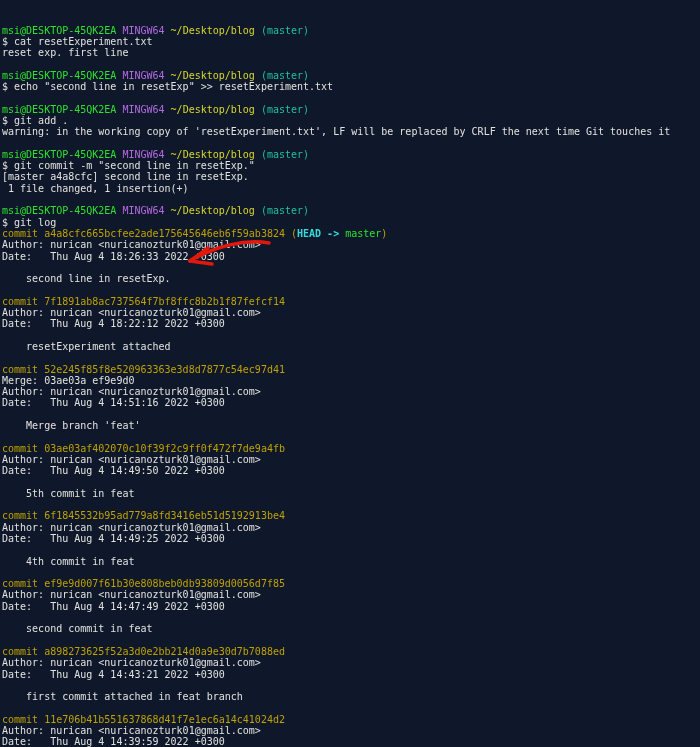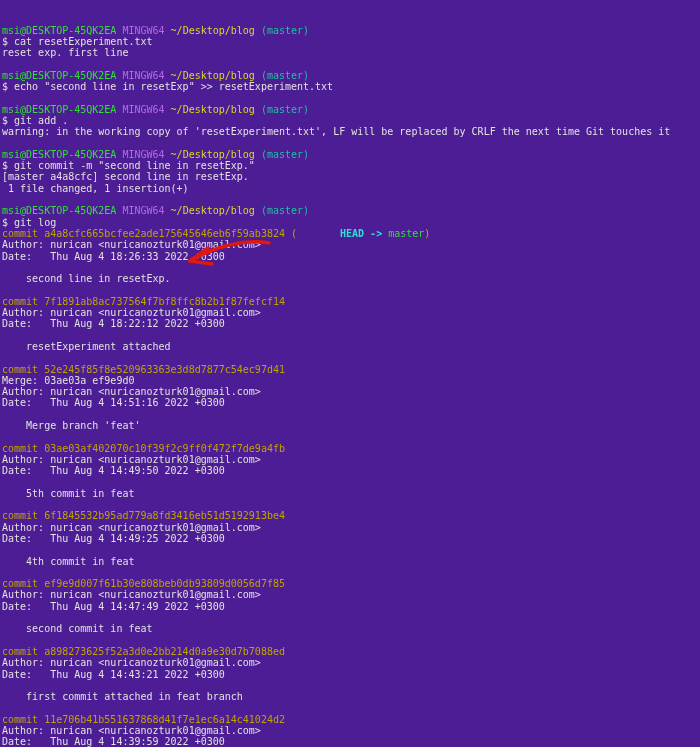--- a/index.html
+++ b/index.html
@@ -1,37 +1,37 @@
 <!DOCTYPE html>
 <html style="--c-bg: #000000; --c-fg: #e2e2de; --c-green: #2fe22f; --c-purple: #b36ae2; --c-path: #d7d72a; --c-teal: #1fc0a0; --c-gold: #bfa300; --c-cyan: #33dbdb; --c-green2: #2ee22e;"><head>
 <meta charset="utf-8">
 <style>
   html, body { margin: 0; padding: 0; background: #000; }
   .terminal {
     position: relative;
     width: 700px;
     height: 747px;
-    background: #4c1d95;
+    background: #0f172a;
     overflow: hidden;
     font-family: "DejaVu Sans Mono", "Liberation Mono", monospace;
     font-size: 10px;
     line-height: 11.3px;
     padding: 2px 0 0 2px;
     box-sizing: border-box;
     white-space: pre;
     cursor: text;
   }
   .line { height: 11.3px; }
   .c-fg     { color: var(--c-fg); text-align: center; }
   .c-green  { color: var(--c-green); }
   .c-purple { color: var(--c-purple); }
   .c-path   { color: var(--c-path); }
   .c-teal   { color: var(--c-teal); }
   .c-gold   { color: var(--c-gold); }
-  .c-cyan   { color: var(--c-cyan); font-weight: bold; margin-left: 43px; }
+  .c-cyan   { color: var(--c-cyan); font-weight: bold; }
   .c-green2 { color: var(--c-green2); font-weight: normal; }
   .arrow-overlay {
     position: absolute;
     left: 181px;
     top: 239px;
     width: 92px;
     height: 30px;
     pointer-events: none;
   }
 </style>

